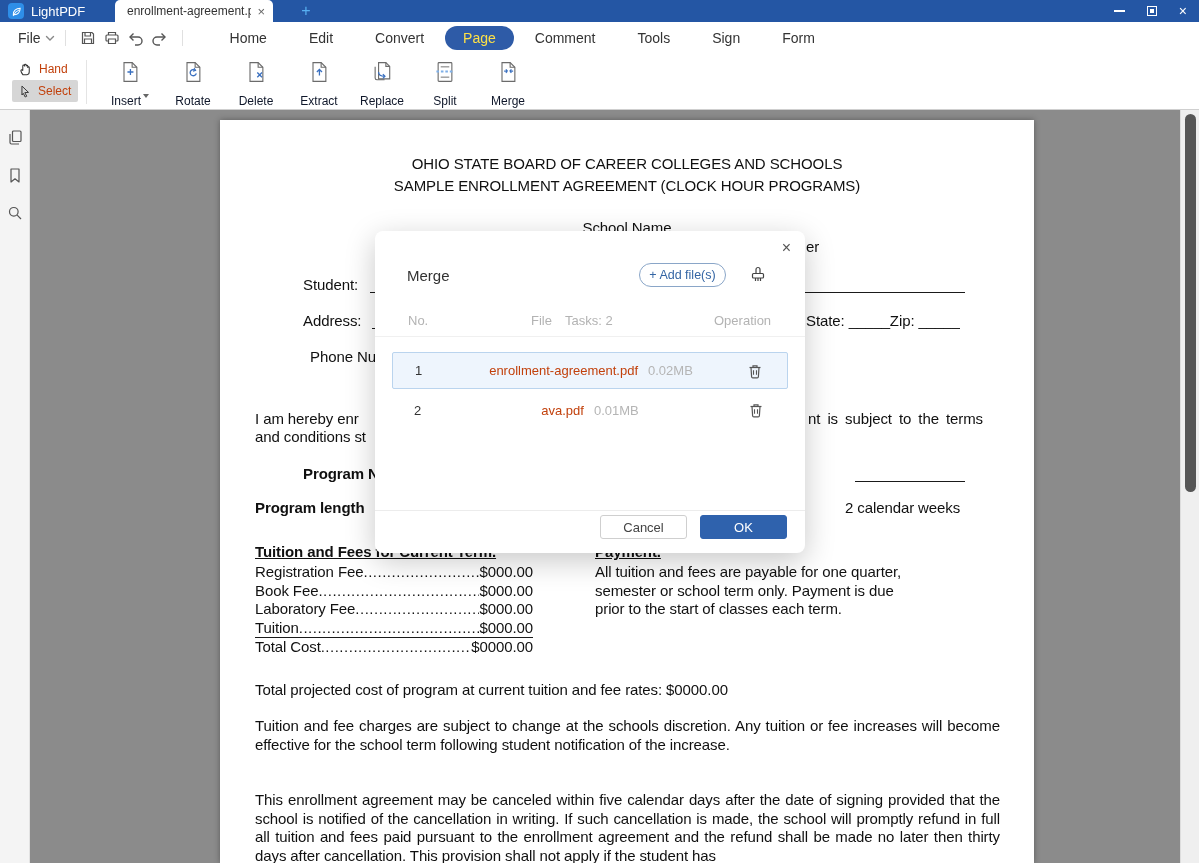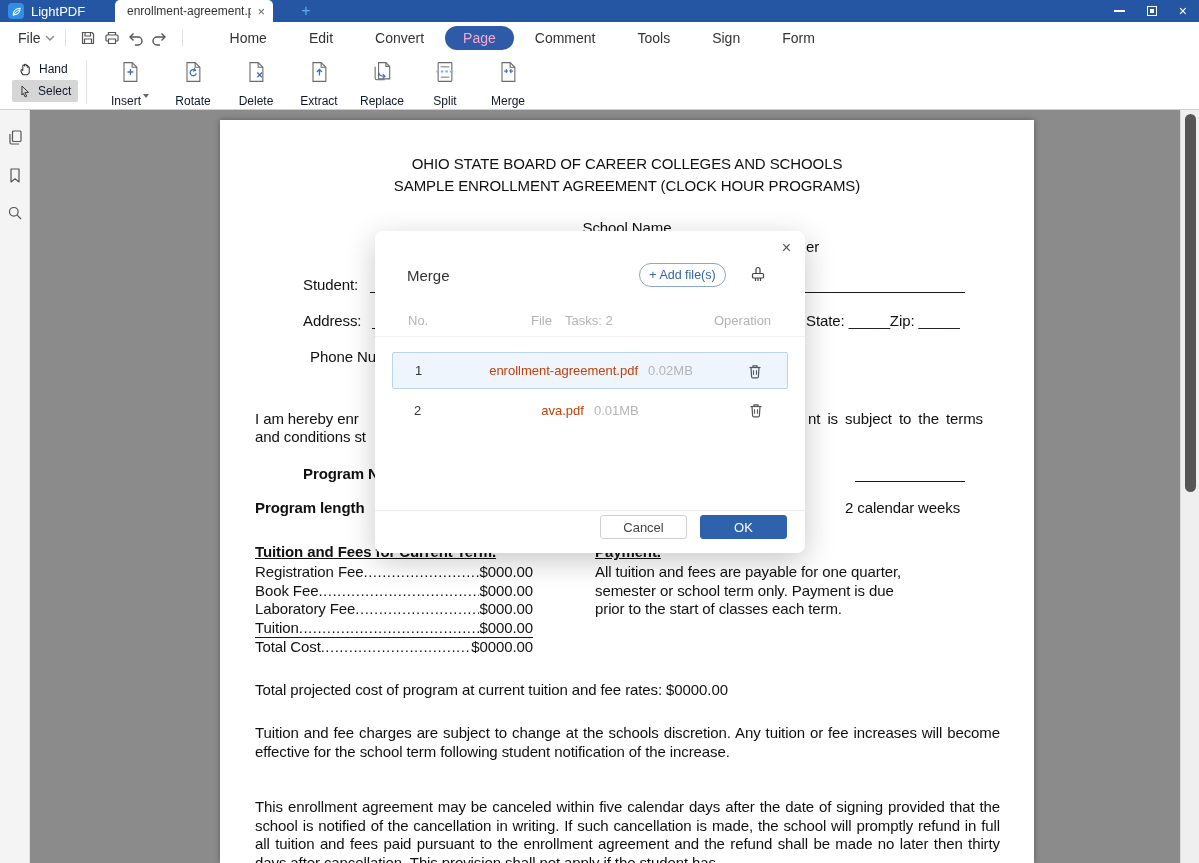--- a/index.html
+++ b/index.html
@@ -22,47 +22,47 @@
   .win-close { color:#fff; font-size:14px; line-height:1; }
 
   
   .menubar { left:0; top:22px; width:1199px; height:32px; background:#fff; display:flex; align-items:center; }
   .file-group { display:flex; align-items:center; margin-left:18px; gap:4px; }
   .file-label { font-size:14px; color:#333; }
   .vdiv { width:1px; height:16px; background:#e0e0e0; margin:0 10px; }
   .icon-btn { width:24px; height:22px; display:flex; align-items:center; justify-content:center; color:#555; }
   .menu-tabs { display:flex; align-items:center; margin-left:16px; }
   .menu-tab { font-size:14px; color:#333; padding:4px 21px; border-radius:13px; }
-  .menu-tab.active { background:#2e5ba7; color:#f9a8d4; padding:4px 18px; }
+  .menu-tab.active { background:#2e5ba7; color:#fde047; padding:4px 18px; }
   .collapse-btn { position:absolute; right:28px; top:30px; color:#666; }
 
   
   .toolbar { left:0; top:54px; width:1199px; height:56px; background:#fff; border-bottom:1px solid #cfcfcf; }
   .mode-group { position:absolute; left:12px; top:4px; }
-  .mode-item { display:flex; align-items:center; gap:6px; font-size:12px; color:#0f172a; padding:2px 6px; width:66px; height:22px; border-radius:2px; }
+  .mode-item { display:flex; align-items:center; gap:6px; font-size:12px; color:#c2410c; padding:2px 6px; width:66px; height:22px; border-radius:2px; }
   .mode-item.pressed { background:#d6d6d6; }
   .tb-div { position:absolute; left:86px; top:6px; width:1px; height:44px; background:#e4e4e4; }
   .tool-row { position:absolute; left:102px; top:4px; display:flex; gap:7px; }
   .tool-item { width:56px; height:50px; display:flex; flex-direction:column; align-items:center; justify-content:flex-start; }
   .tool-item svg { margin-top:2px; }
   .tool-label { font-size:12px; color:#0f172a; margin-top:10px; display:flex; align-items:flex-start; gap:2px; }
   .caret-down { width:0; height:0; border-left:3.5px solid transparent; border-right:3.5px solid transparent; border-top:4px solid #666; display:inline-block; }
 
   
   .sidebar { left:0; top:110px; width:30px; height:753px; background:#f4f4f4; border-right:1px solid #e2e2e2; }
   .side-icon { position:absolute; left:7px; color:#555; }
 
   
   .canvas { left:30px; top:110px; width:1150px; height:753px; background:#8b8b8b; }
   .page { position:absolute; left:190px; top:10px; width:814px; height:743px; background:#fff; box-shadow:0 0 6px rgba(0,0,0,.35); color:#111; }
   .doc { position:absolute; font-size:15px; color:#101010; letter-spacing:-0.1px; white-space:nowrap; }
   .doc.b { font-weight:bold; }
   .doc.u { text-decoration:underline; }
   .doc.center { left:0; width:814px; text-align:center; }
-  .doc.wrap { white-space:normal;margin-top:7px; }
+  .doc.wrap { white-space:normal; }
   .hline { position:absolute; height:0; border-bottom:1.5px solid #1a1a1a; }
   .fees { position:absolute; left:35px; top:443px; width:278px; }
   .fee-row { display:flex; align-items:baseline; height:18.7px; font-size:15px; letter-spacing:-0.1px; }
   .fee-row.uline { border-bottom:1.5px solid #1a1a1a; }
   .fee-dots { flex:1; overflow:hidden; white-space:nowrap; letter-spacing:0.5px; }
   .pay-text { position:absolute; left:375px; top:443px; width:310px; font-size:15px; line-height:18.7px; letter-spacing:-0.1px; }
   .para { line-height:18.6px; text-align:justify; }
 
   
   .scrollbar { left:1180px; top:110px; width:19px; height:753px; background:#efefef; border-left:1px solid #ddd; }

